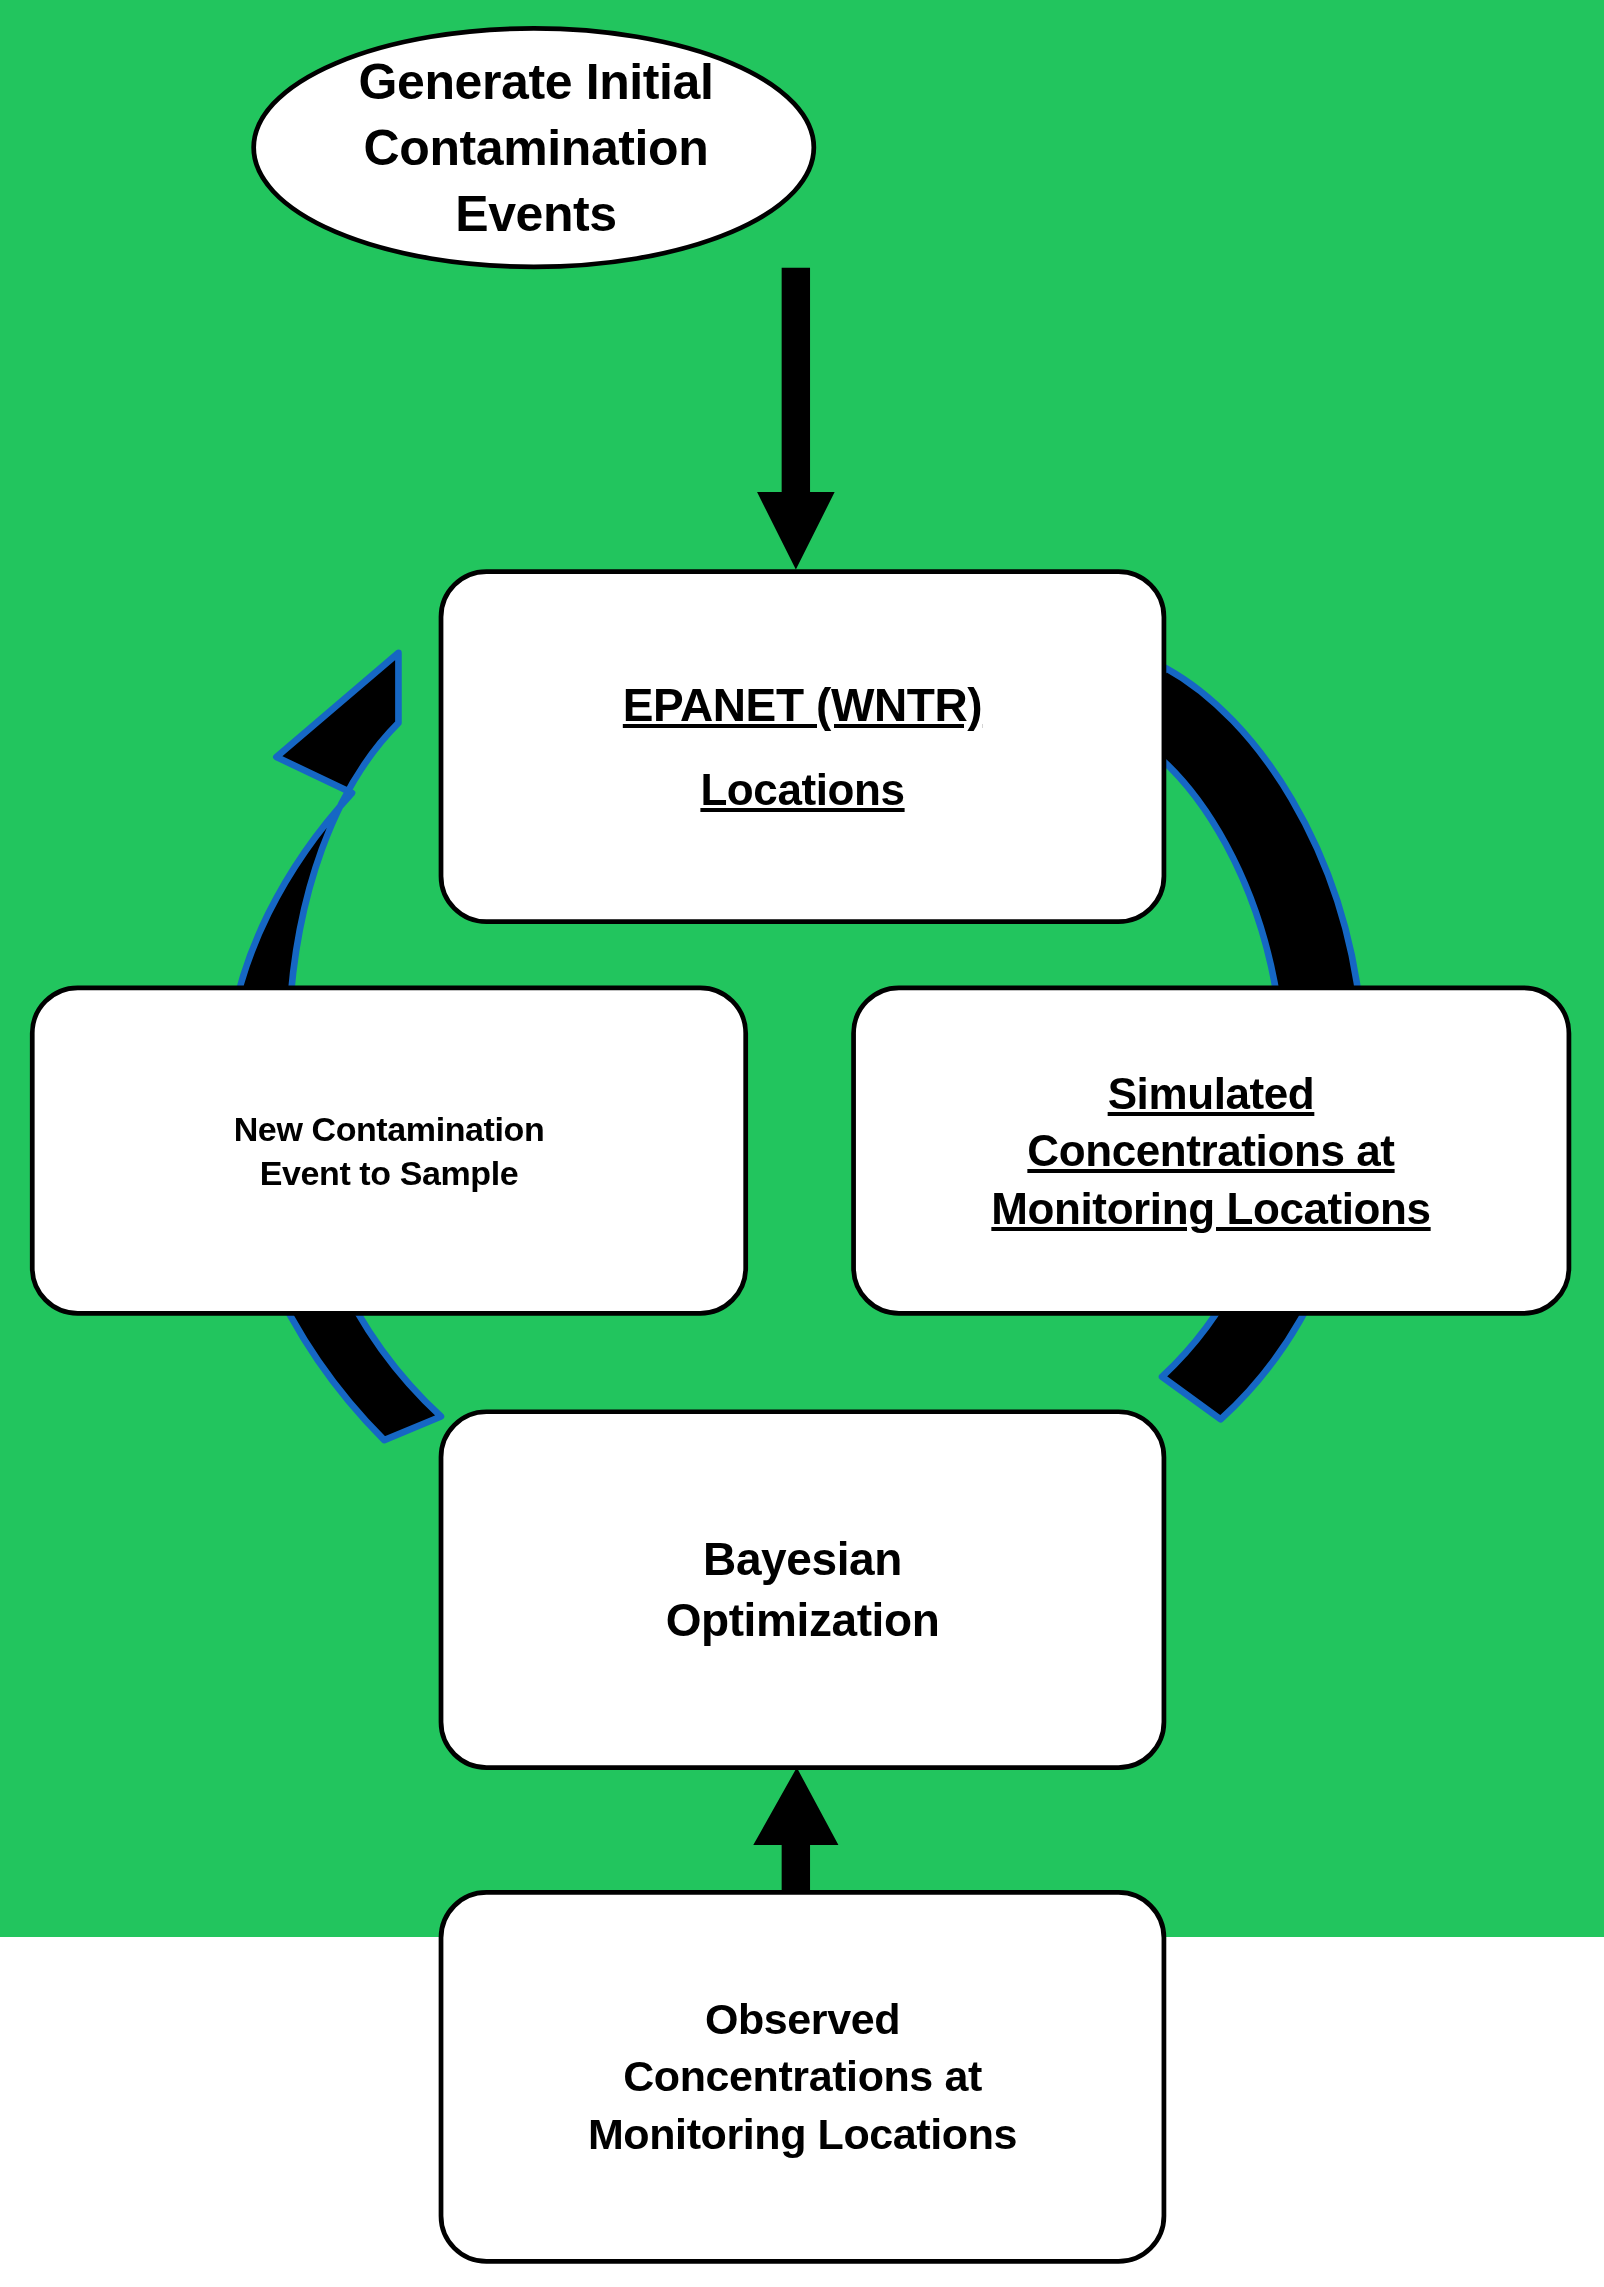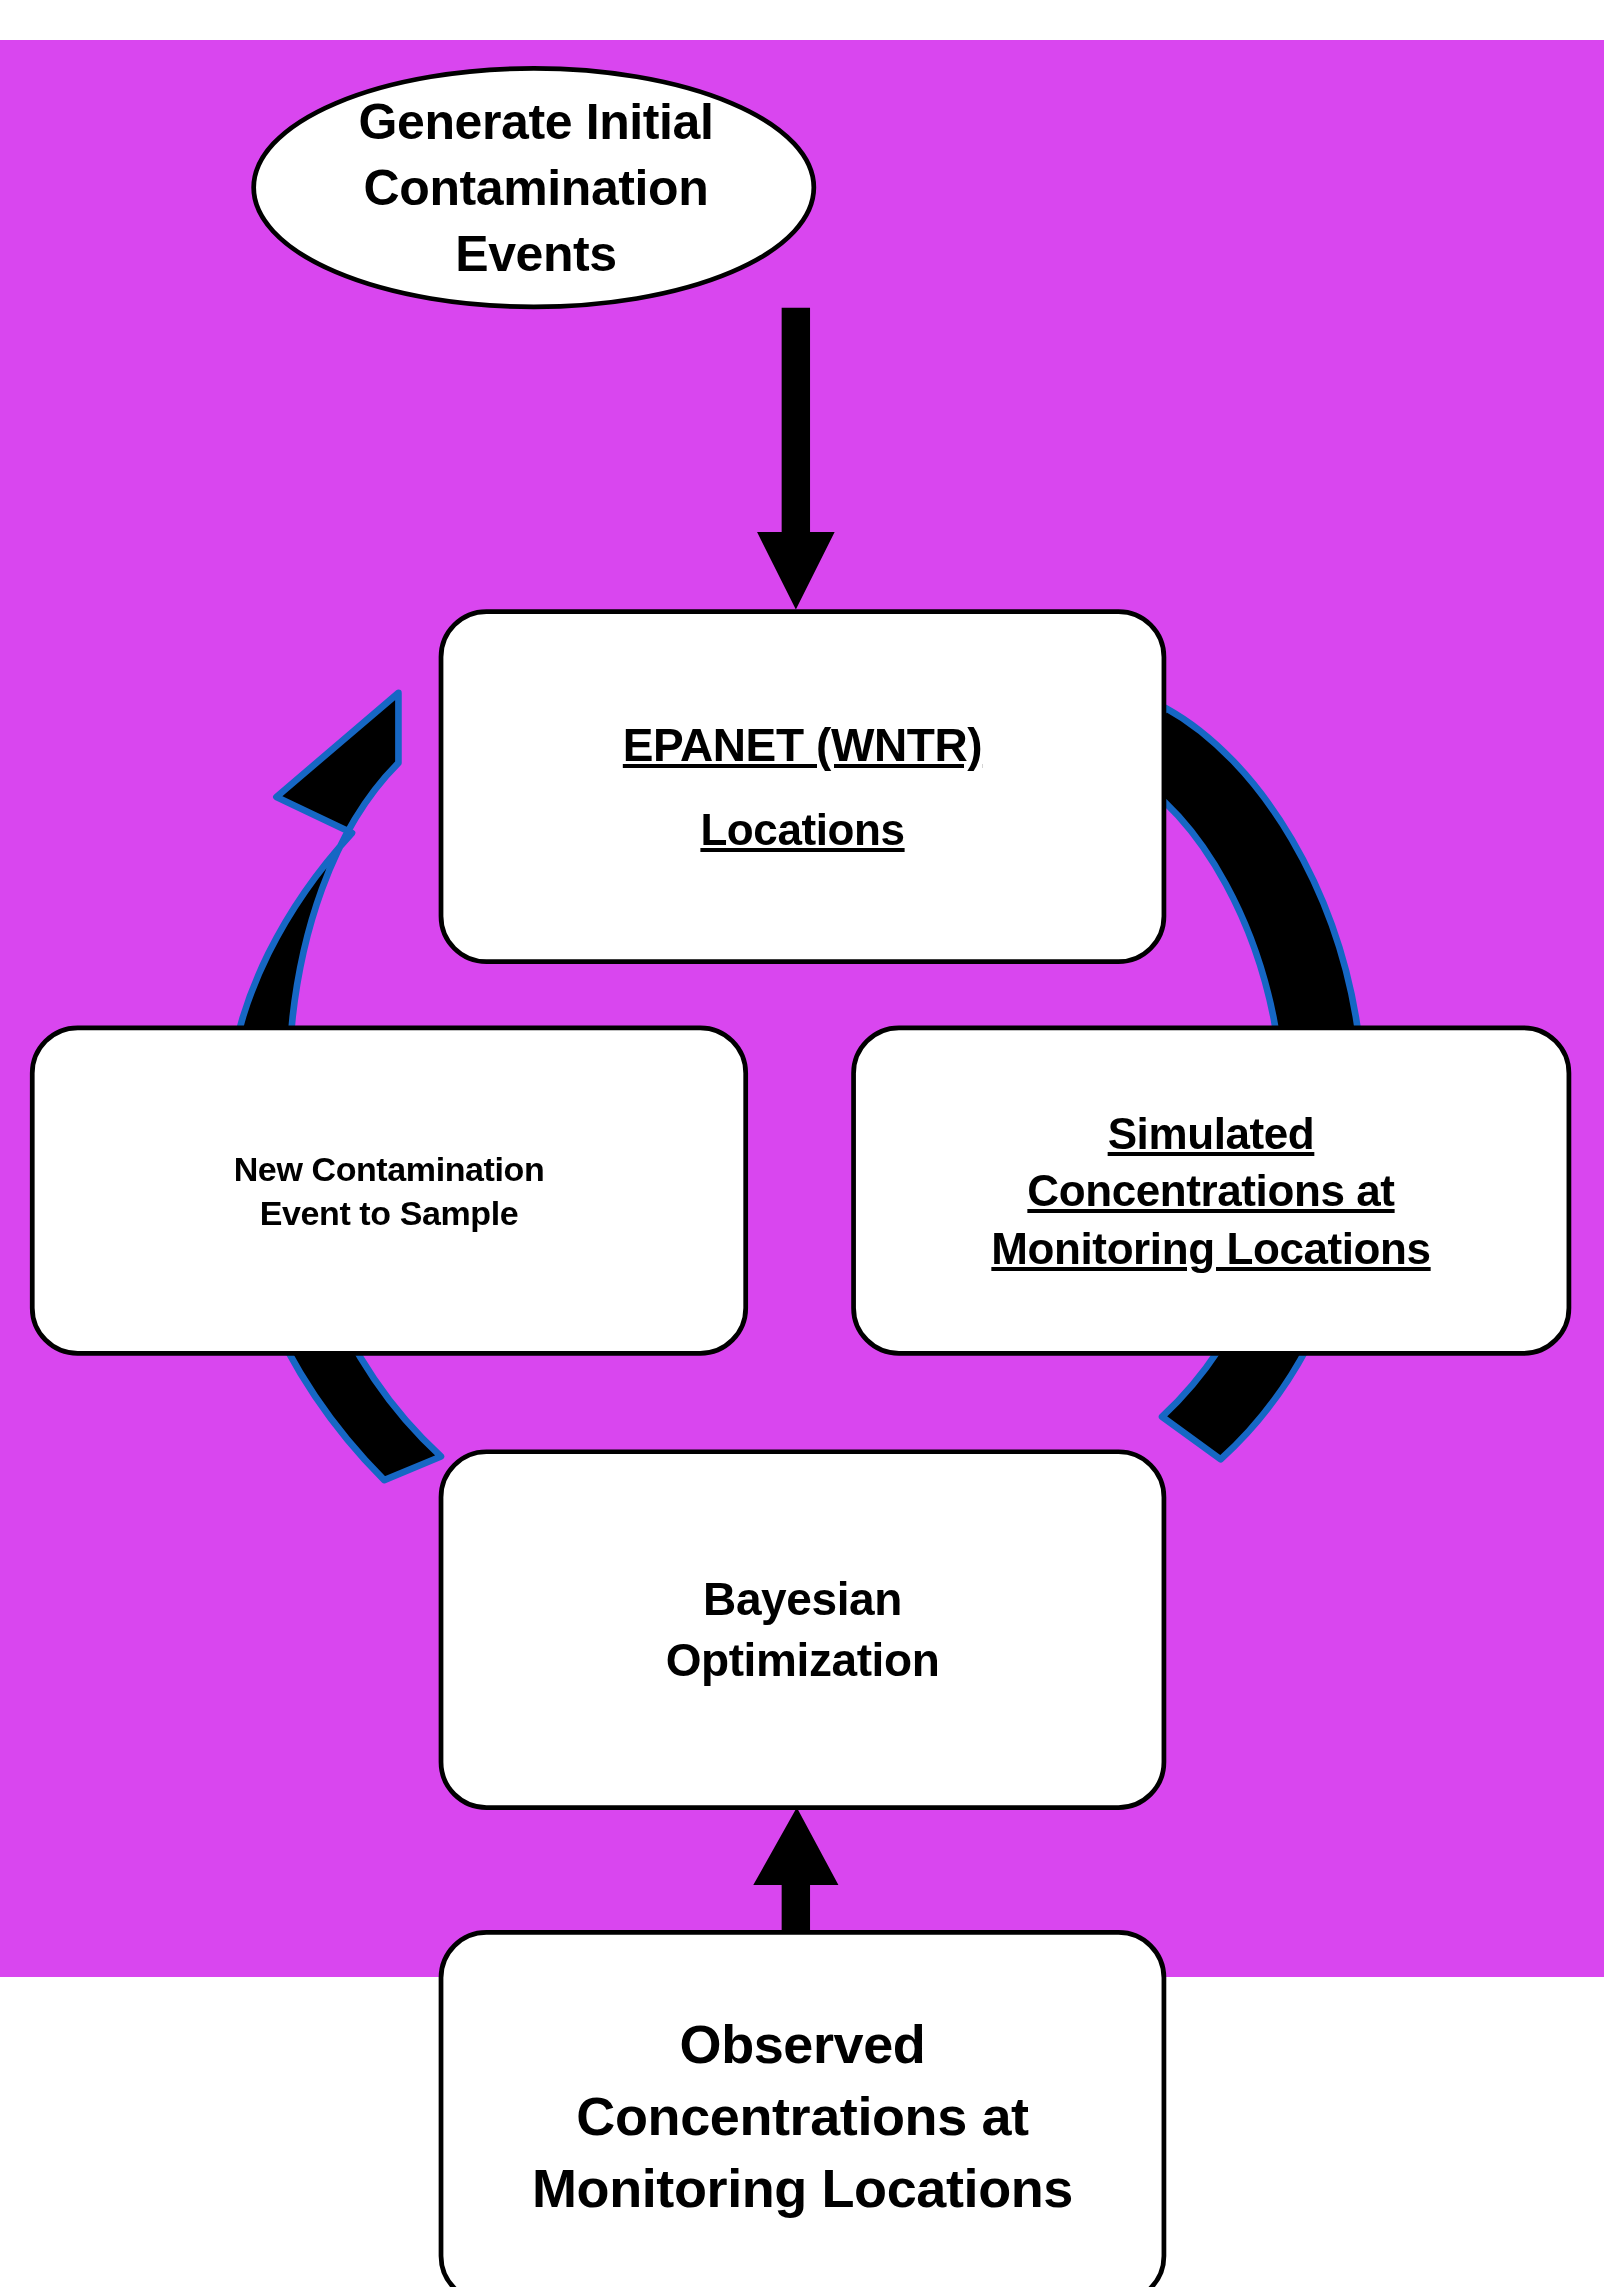--- a/index.html
+++ b/index.html
@@ -11,22 +11,21 @@
   body {
     width: 1604px;
     height: 2287px;
     overflow: hidden;
     font-family: "Liberation Sans", "DejaVu Sans", sans-serif;
   }
   #diagram-root {
     position: relative;
     width: 1604px;
     height: 1937px;
-    background: #d946ef;
-    margin-top: 40px;
+    background: #22c55e;
   }
   #flow-svg {
     position: absolute;
     left: 0;
     top: 0;
     width: 1604px;
     height: 2287px;
   }
   .node-label {
     position: absolute;
@@ -87,21 +86,21 @@
     width: 715px;
     height: 352px;
     font-size: 46px;
     line-height: 1.33;
   }
   #label-observed {
     left: 445px;
     top: 1896px;
     width: 715px;
     height: 362px;
-    font-size: 54px;
+    font-size: 43px;
     line-height: 1.33;
   }
 </style>
 </head>
 <body>
 
 <div id="diagram-root">
 
   <svg id="flow-svg" viewBox="0 0 1695 2417" xmlns="http://www.w3.org/2000/svg">
 

